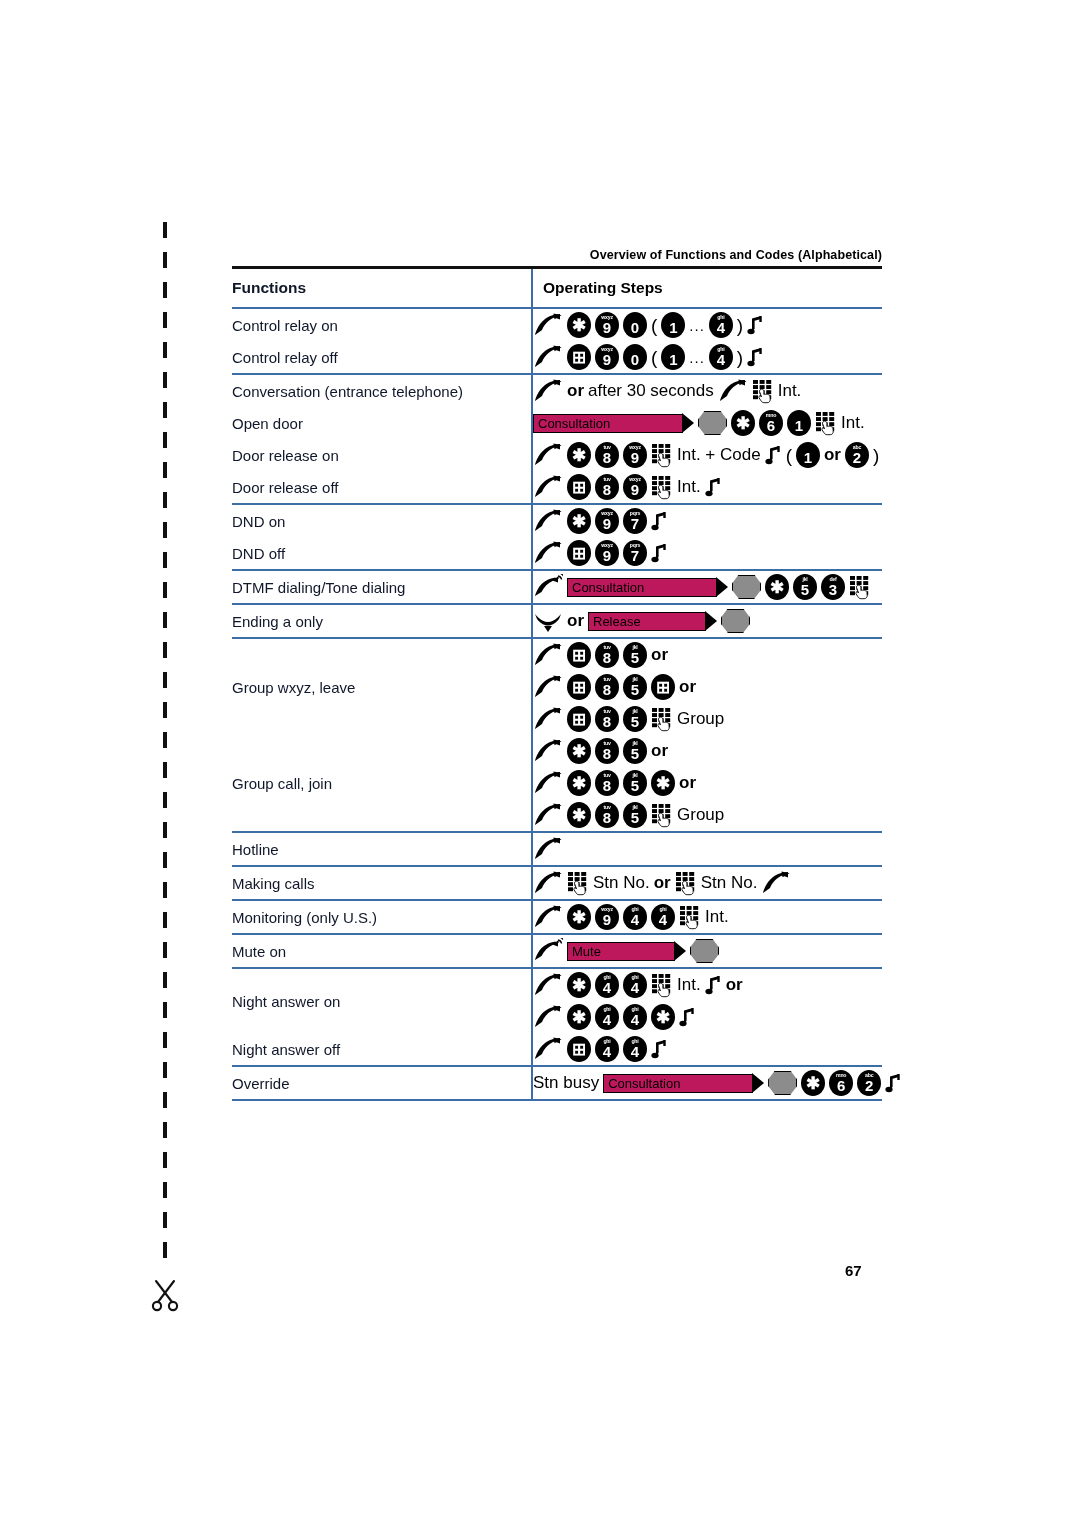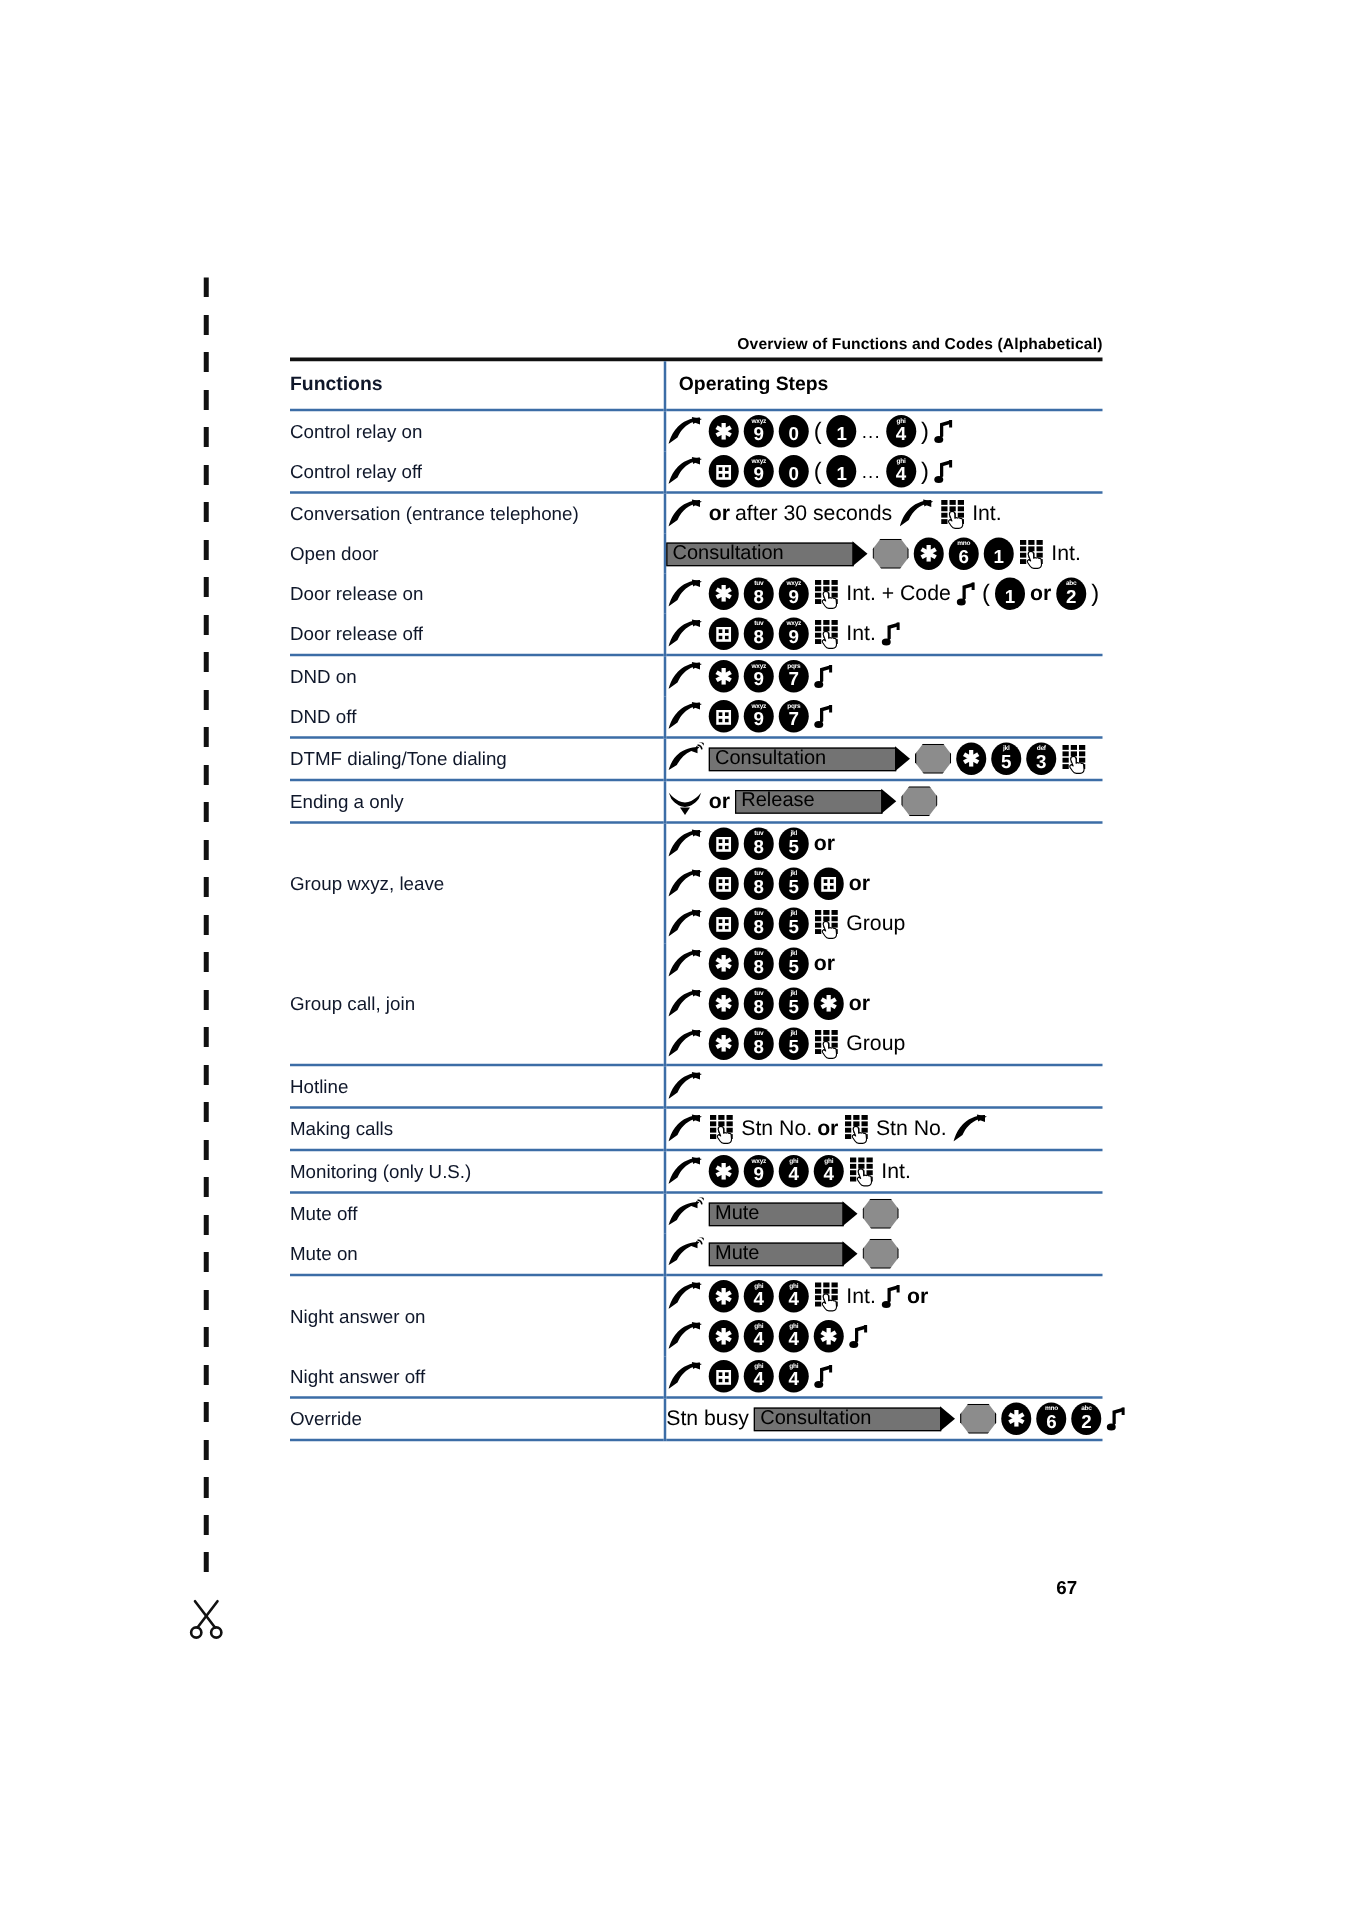--- a/index.html
+++ b/index.html
@@ -36,21 +36,20 @@
     width: 40px;
     height: 40px;
   }
 
   
   .page {
     position: absolute;
     left: 232px;
     top: 248px;
     width: 650px;
-    margin-top: 20px;
   }
 
   .doc-header {
     text-align: right;
     font-size: 12.5px;
     font-weight: bold;
     letter-spacing: .1px;
     padding-bottom: 4px;
     font-family: "Liberation Sans", sans-serif;
   }
@@ -145,26 +144,26 @@
 
   
   .skey {
     display: inline-flex;
     align-items: center;
     flex: 0 0 auto;
     height: 21px;
   }
   .skey .lbl {
     border: 1.8px solid #000;
-    background: #737373;
+    background: #be185d;
     height: 19px;
     display: flex;
     align-items: center;
     padding: 0 4px;
-    font-size: 16px;
+    font-size: 13px;
     box-sizing: border-box;
     font-family: "Liberation Sans", sans-serif;
   }
   .skey .lbl span { display:block; }
   .skey .arrow {
     width: 0; height: 0;
     border-top: 10.5px solid transparent;
     border-bottom: 10.5px solid transparent;
     border-left: 12px solid #000;
     margin-left: -1px;
@@ -891,44 +890,20 @@
                     <rect x="1" y="16.299999999999997" width="5" height="3.9" fill="#000"></rect>
                     <rect x="7.6" y="16.299999999999997" width="5" height="3.9" fill="#000"></rect>
                     <rect x="14.2" y="16.299999999999997" width="5" height="3.9" fill="#000"></rect>
                     <path d="M7.5 12.5 c0-1.4 1-2.4 2.2-2.4 c1.2 0 2.2 1 2.2 2.4 l0 3.1 c0.6-0.6 1.5-0.6 2.1-0.1 c0.6-0.5 1.6-0.4 2.1 0.3 c0.7-0.3 1.6 0.1 1.8 0.9 l0.3 3.4 c0.2 2.1-1.1 3.6-3.1 3.6 l-3 0 c-1.5 0-2.3-0.7-3.1-1.9 l-1.9-2.8 c-0.5-0.8-0.2-1.7 0.6-2 c0.6-0.2 1.2 0 1.6 0.5 l0.2 0.3 Z" fill="#fff" stroke="#000" stroke-width="0.9" stroke-linejoin="round"></path>
                   </svg></span>
                 <span class="txt ">Int.</span>
               </div>
             </div>
           </td>
         </tr>
-        <tr>
-          <td class="fn-cell">
-            <div class="fn-line">Mute off</div>
-          </td>
-          <td class="st-cell">
-            <div class="steps">
-              <div class="step-row">
-                <span class="ico"><svg width="30" height="26" viewBox="0 0 30 26">
-                    <path d="M2 22 C2 22 4 13 11 8 C16.5 4 23 3.5 25 3.5 L25 8.5 L20 6.8 C15 9 11 13 8.5 18 Z" fill="#000"></path>
-                    <path d="M24 2.5 L26.5 4 L24 5.5 Z" fill="#000"></path>
-                    <path d="M25 2 a4 4 0 0 1 3.5 3.5" stroke="#000" stroke-width="1.3" fill="none"></path>
-                    <path d="M25.5 -1 a7 7 0 0 1 6 6" stroke="#000" stroke-width="1.1" fill="none"></path>
-                  </svg></span>
-                <span class="skey narr">
-                  <span class="lbl">
-                    <span>Mute</span>
-                  </span>
-                  <span class="arrow"></span>
-                </span>
-                <span class="octo"></span>
-              </div>
-            </div>
-          </td>
-        </tr>
         <tr class="grp">
           <td class="fn-cell">
             <div class="fn-line">Mute on</div>
           </td>
           <td class="st-cell">
             <div class="steps">
               <div class="step-row">
                 <span class="ico"><svg width="30" height="26" viewBox="0 0 30 26">
                     <path d="M2 22 C2 22 4 13 11 8 C16.5 4 23 3.5 25 3.5 L25 8.5 L20 6.8 C15 9 11 13 8.5 18 Z" fill="#000"></path>
                     <path d="M24 2.5 L26.5 4 L24 5.5 Z" fill="#000"></path>

